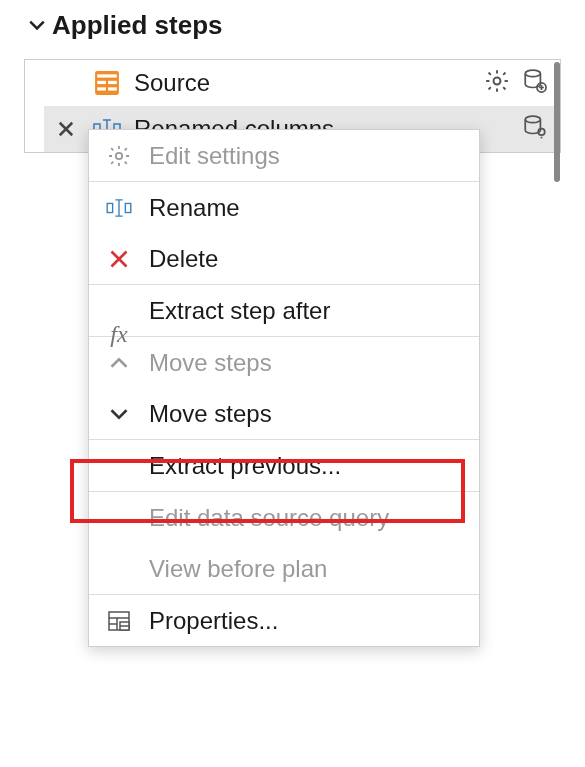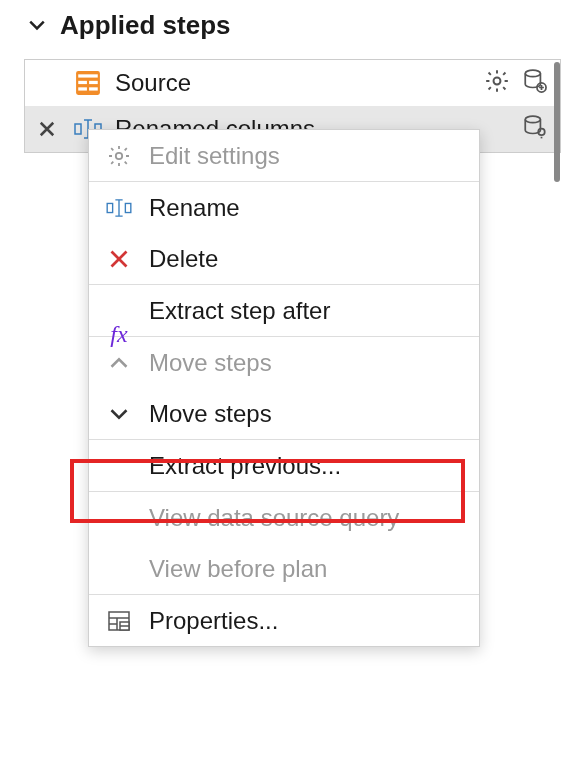--- a/index.html
+++ b/index.html
@@ -1,21 +1,21 @@
 <!DOCTYPE html>
 <html><head>
   <meta charset="utf-8">
   <style>
     * { box-sizing: border-box; margin: 0; padding: 0; }
     body { font-family: "Segoe UI", -apple-system, sans-serif; background: #fff; width: 585px; height: 767px; position: relative; }
 
-    .panel-header { display: flex; align-items: center; gap: 14px; padding: 10px 28px; font-size: 26px; font-weight: 600; color: #1a1a1a; }
+    .panel-header { display: flex; align-items: center; gap: 6px; padding: 10px 28px; font-size: 26px; font-weight: 600; color: #1a1a1a; }
     .chev-down { display: inline-block; }
 
-    .steps-box { border: 1px solid #ccc; margin: 8px 24px 0 24px; position: relative; }
+    .steps-box { border: 1px solid #ccc; margin: 8px 24px 0 24px; position: relative; padding-left: 19px; }
 
     .step-row { display: flex; align-items: center; height: 46px; padding: 0 8px; gap: 12px; }
     .step-row.selected { background: #e7e7e7; }
     .step-row .delete-slot { width: 28px; display: flex; justify-content: center; }
     .step-row .icon-slot { width: 30px; display: flex; justify-content: center; }
     .step-row .label { flex: 1; font-size: 24px; color: #1a1a1a; }
     .step-row .right-icons { margin-left: auto; display: flex; gap: 12px; align-items: center; padding-right: 4px; }
 
     .scrollbar { position: absolute; right: 0; top: 2px; width: 6px; height: 120px; background: #888; border-radius: 3px; }
 
@@ -132,21 +132,21 @@
           <path d="M2 2 L14 14 M14 2 L2 14" stroke="#d23636" stroke-width="2.2"></path>
         </svg>
     </span>
     <span>Delete</span>
   </div>
 
   <div class="menu-sep"></div>
 
   <div class="menu-item">
     <span class="mi-icon">
-      <span style="font-family: 'Times New Roman', serif; font-style: italic; font-size: 24px; color:#6d28d9;margin-top:47px;">fx</span>
+      <span style="font-family: 'Times New Roman', serif; font-style: italic; font-size: 24px; color:#737373;margin-top:47px;">fx</span>
     </span>
     <span>Extract step after</span>
   </div>
   <div class="menu-sep"></div>
 
   <div class="menu-item disabled">
     <span class="mi-icon">
       <svg width="20" height="20" viewBox="0 0 16 16">
           <path d="M2 11 L8 5 L14 11" fill="none" stroke="#9a9a9a" stroke-width="2"></path>
         </svg>
@@ -165,21 +165,21 @@
   <div class="menu-sep"></div>
 
   <div class="menu-item">
     <span class="mi-icon"></span>
     <span>Extract previous...</span>
   </div>
   <div class="menu-sep"></div>
 
   <div class="menu-item disabled">
     <span class="mi-icon"></span>
-    <span>View data source query</span>
+    <span>Edit data source query</span>
   </div>
 
   <div class="menu-item disabled">
     <span class="mi-icon"></span>
     <span>View before plan</span>
   </div>
   <div class="menu-sep"></div>
 
   <div class="menu-item">
     <span class="mi-icon">

